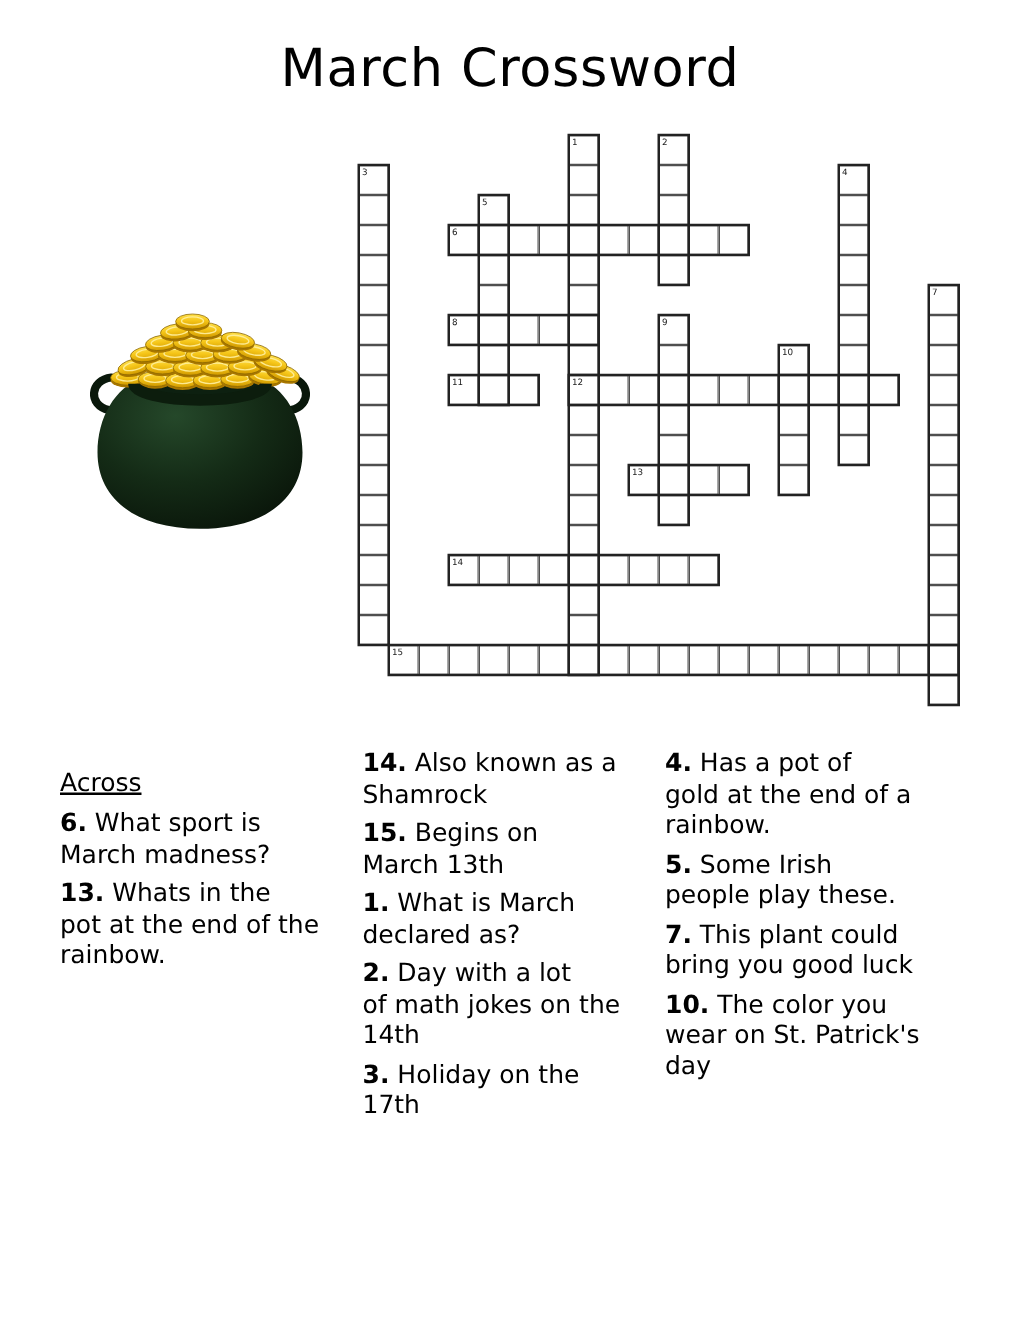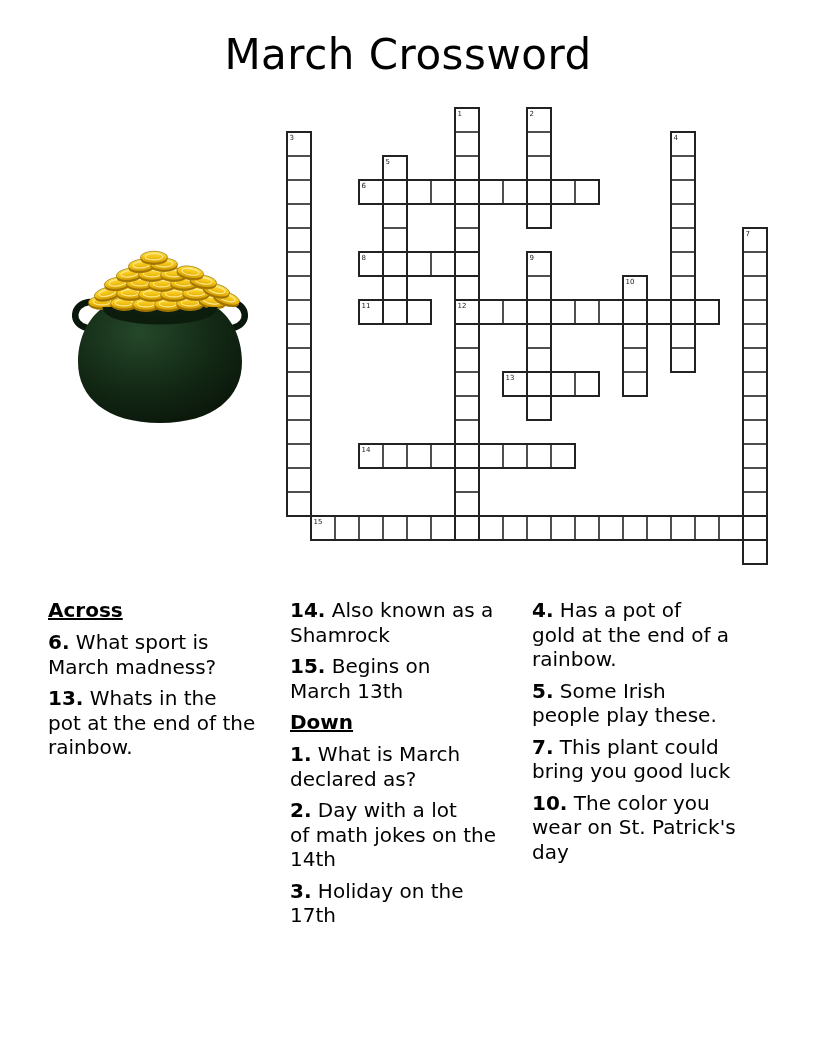--- a/index.html
+++ b/index.html
@@ -14,22 +14,22 @@
   .cellnum{position:absolute;left:1.5px;top:0.5px;font-size:7px;line-height:8px;
            color:#1a1a1a;font-family:"DejaVu Sans",sans-serif;}
   .outlines{position:absolute;left:0;top:0;pointer-events:none;}
   .word-outline{position:absolute;box-sizing:border-box;border:2px solid #222;background:transparent;}
   
   .pot{position:absolute;left:70px;top:250px;}
   
   .clues{position:absolute;left:0;top:598px;width:816px;}
   .clue-col{position:absolute;top:0;width:256px;}
   .col1{left:48px}.col2{left:290px}.col3{left:532px}
-  .clue-header{font-size:20px;font-weight:bold;text-decoration:underline;
-               margin:0 0 7px 0;line-height:25px;}
+  .clue-header{font-size:20px;font-weight:normal;text-decoration:underline;
+               margin:16px 0 7px 0;line-height:25px;}
   .clue{margin:0 0 7px 0;font-size:20px;line-height:24.5px;}
   .clue-num{font-weight:bold;}
   .clue-text{white-space:pre-line;}
 </style>
 </head>
 <body>
 
 <div class="page">
 
   <h1 class="title">March Crossword</h1>
@@ -277,21 +277,20 @@
 March madness?</span></div>
         <div class="clue"><b class="clue-num">13.</b><span class="clue-text"> Whats in the
 pot at the end of the
 rainbow.</span></div>
       </div>
     <div class="clue-col col2">
         <div class="clue"><b class="clue-num">14.</b><span class="clue-text"> Also known as a
 Shamrock</span></div>
         <div class="clue"><b class="clue-num">15.</b><span class="clue-text"> Begins on
 March 13th</span></div>
-        <div class="clue-header">Down</div>
         <div class="clue"><b class="clue-num">1.</b><span class="clue-text"> What is March
 declared as?</span></div>
         <div class="clue"><b class="clue-num">2.</b><span class="clue-text"> Day with a lot
 of math jokes on the
 14th</span></div>
         <div class="clue"><b class="clue-num">3.</b><span class="clue-text"> Holiday on the
 17th</span></div>
       </div>
     <div class="clue-col col3">
         <div class="clue"><b class="clue-num">4.</b><span class="clue-text"> Has a pot of

